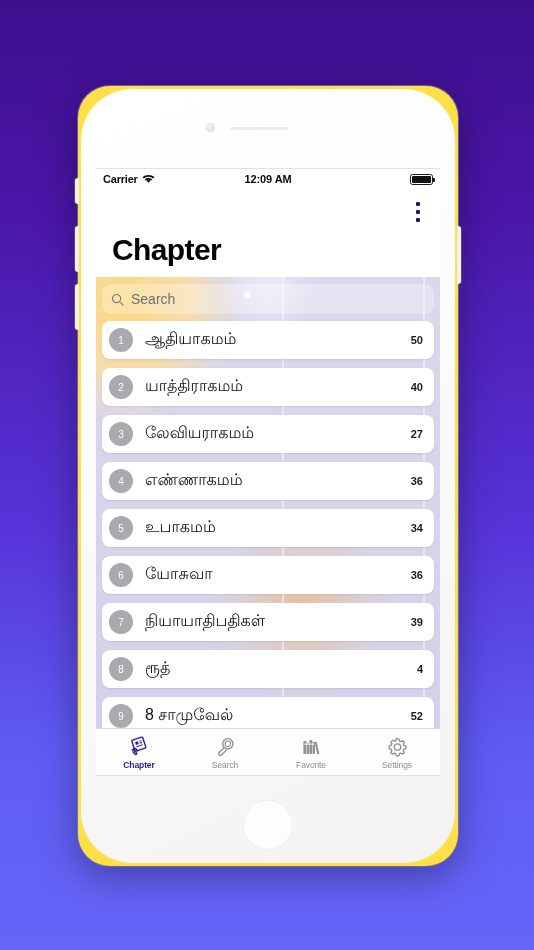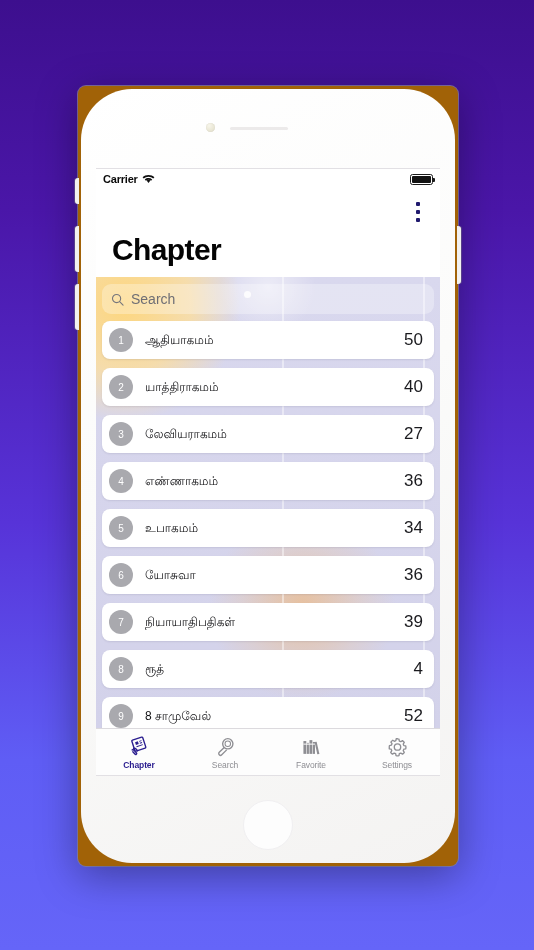--- a/index.html
+++ b/index.html
@@ -16,22 +16,22 @@
     position: relative;
   }
 
   
   .phone {
     position: absolute;
     left: 78px;
     top: 86px;
     width: 380px;
     height: 780px;
-    background: #a16207;
-    border-radius: 8px;
+    background: #fde047;
+    border-radius: 32px;
     box-shadow: 0 10px 40px rgba(0,0,0,0.35),
                 0 0 0 1px rgba(160,155,170,0.65);
   }
   .phone-inner-sheen {
     position: absolute;
     inset: 3px;
     border-radius: 51px;
     background: linear-gradient(155deg, #ffffff 0%, #fbfbfa 45%, #f4f3f2 100%);
     pointer-events: none;
   }
@@ -197,29 +197,30 @@
   .badge {
     width: 24px; height: 24px; border-radius: 50%;
     background: #a9a9ae;
     color: #ffffff;
     font-size: 10px;
     display: flex; align-items: center; justify-content: center;
     flex: none;
     margin-right: 12px;
   }
   .row-title {
-    font-size: 12px;
+    font-size: 16px;
     color: #111114;
     white-space: nowrap;
     overflow: hidden;
   }
   .row-count {
     margin-left: auto;
-    font-size: 17px;
+    font-size: 11px;
     color: #1a1a1e;
+    font-weight: bold;
   }
 
   
   .tabbar {
     position: absolute; left: 0; right: 0; bottom: 0;
     height: 47px;
     background: #fdfdfd;
     border-top: 1px solid #dcdade;
     display: flex;
     z-index: 7;
@@ -257,20 +258,21 @@
 
     <div class="statusbar">
       <div class="sb-left">
         <span class="sb-carrier">Carrier</span>
         <svg class="wifi-ico" width="13" height="10" viewBox="0 0 13 10">
           <path d="M6.5 8.9 4.6 6.6a3.1 3.1 0 0 1 3.8 0z" fill="#101010"></path>
           <path d="M6.5 1C4.2 1 2.1 1.9.6 3.3l1.1 1.3A7 7 0 0 1 6.5 2.7a7 7 0 0 1 4.8 1.9l1.1-1.3C10.9 1.9 8.8 1 6.5 1z" fill="#101010"></path>
           <path d="M6.5 4.1c-1.4 0-2.7.5-3.7 1.4l1.1 1.3a4 4 0 0 1 5.2 0l1.1-1.3a5.5 5.5 0 0 0-3.7-1.4z" fill="#101010"></path>
         </svg>
       </div>
+      <div class="sb-time">12:09 AM</div>
       <div class="sb-right">
         <div class="batt">
           <div class="batt-fill"></div>
           <div class="batt-cap"></div>
         </div>
       </div>
     </div>
 
     <div class="nav-area">
       <div class="kebab">

